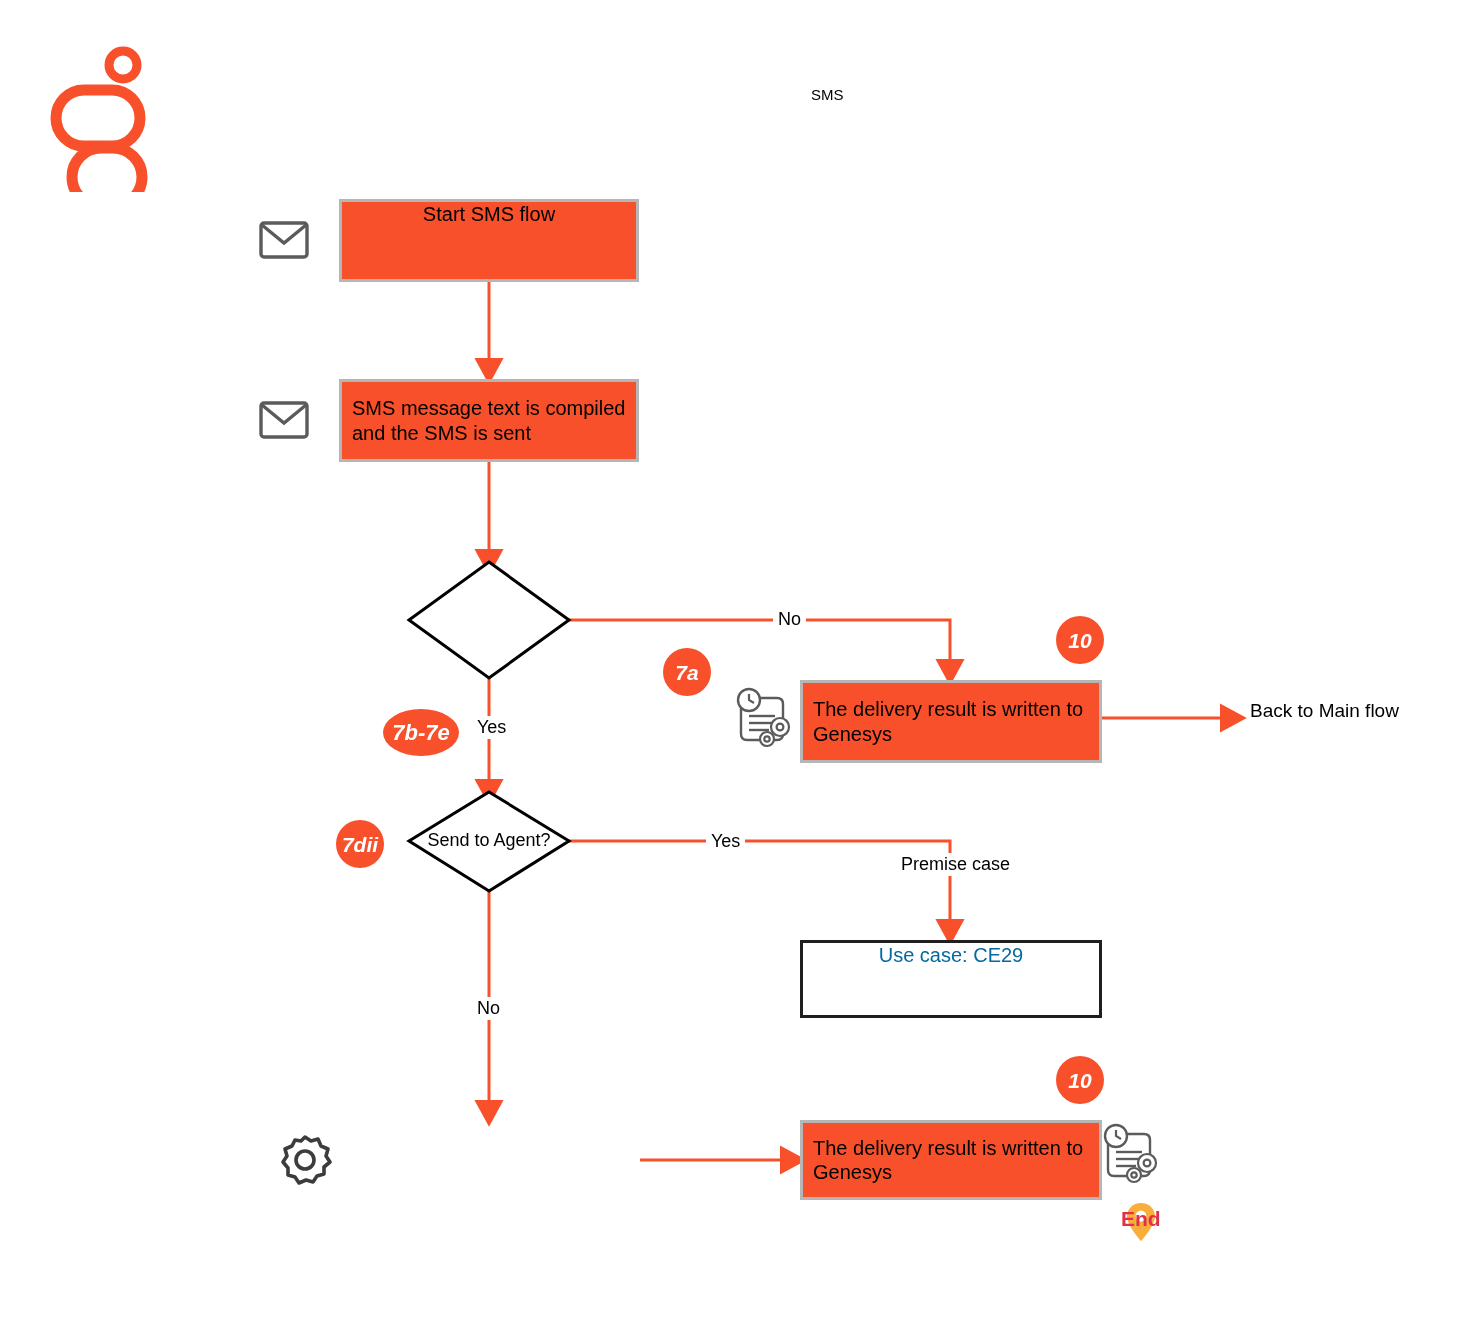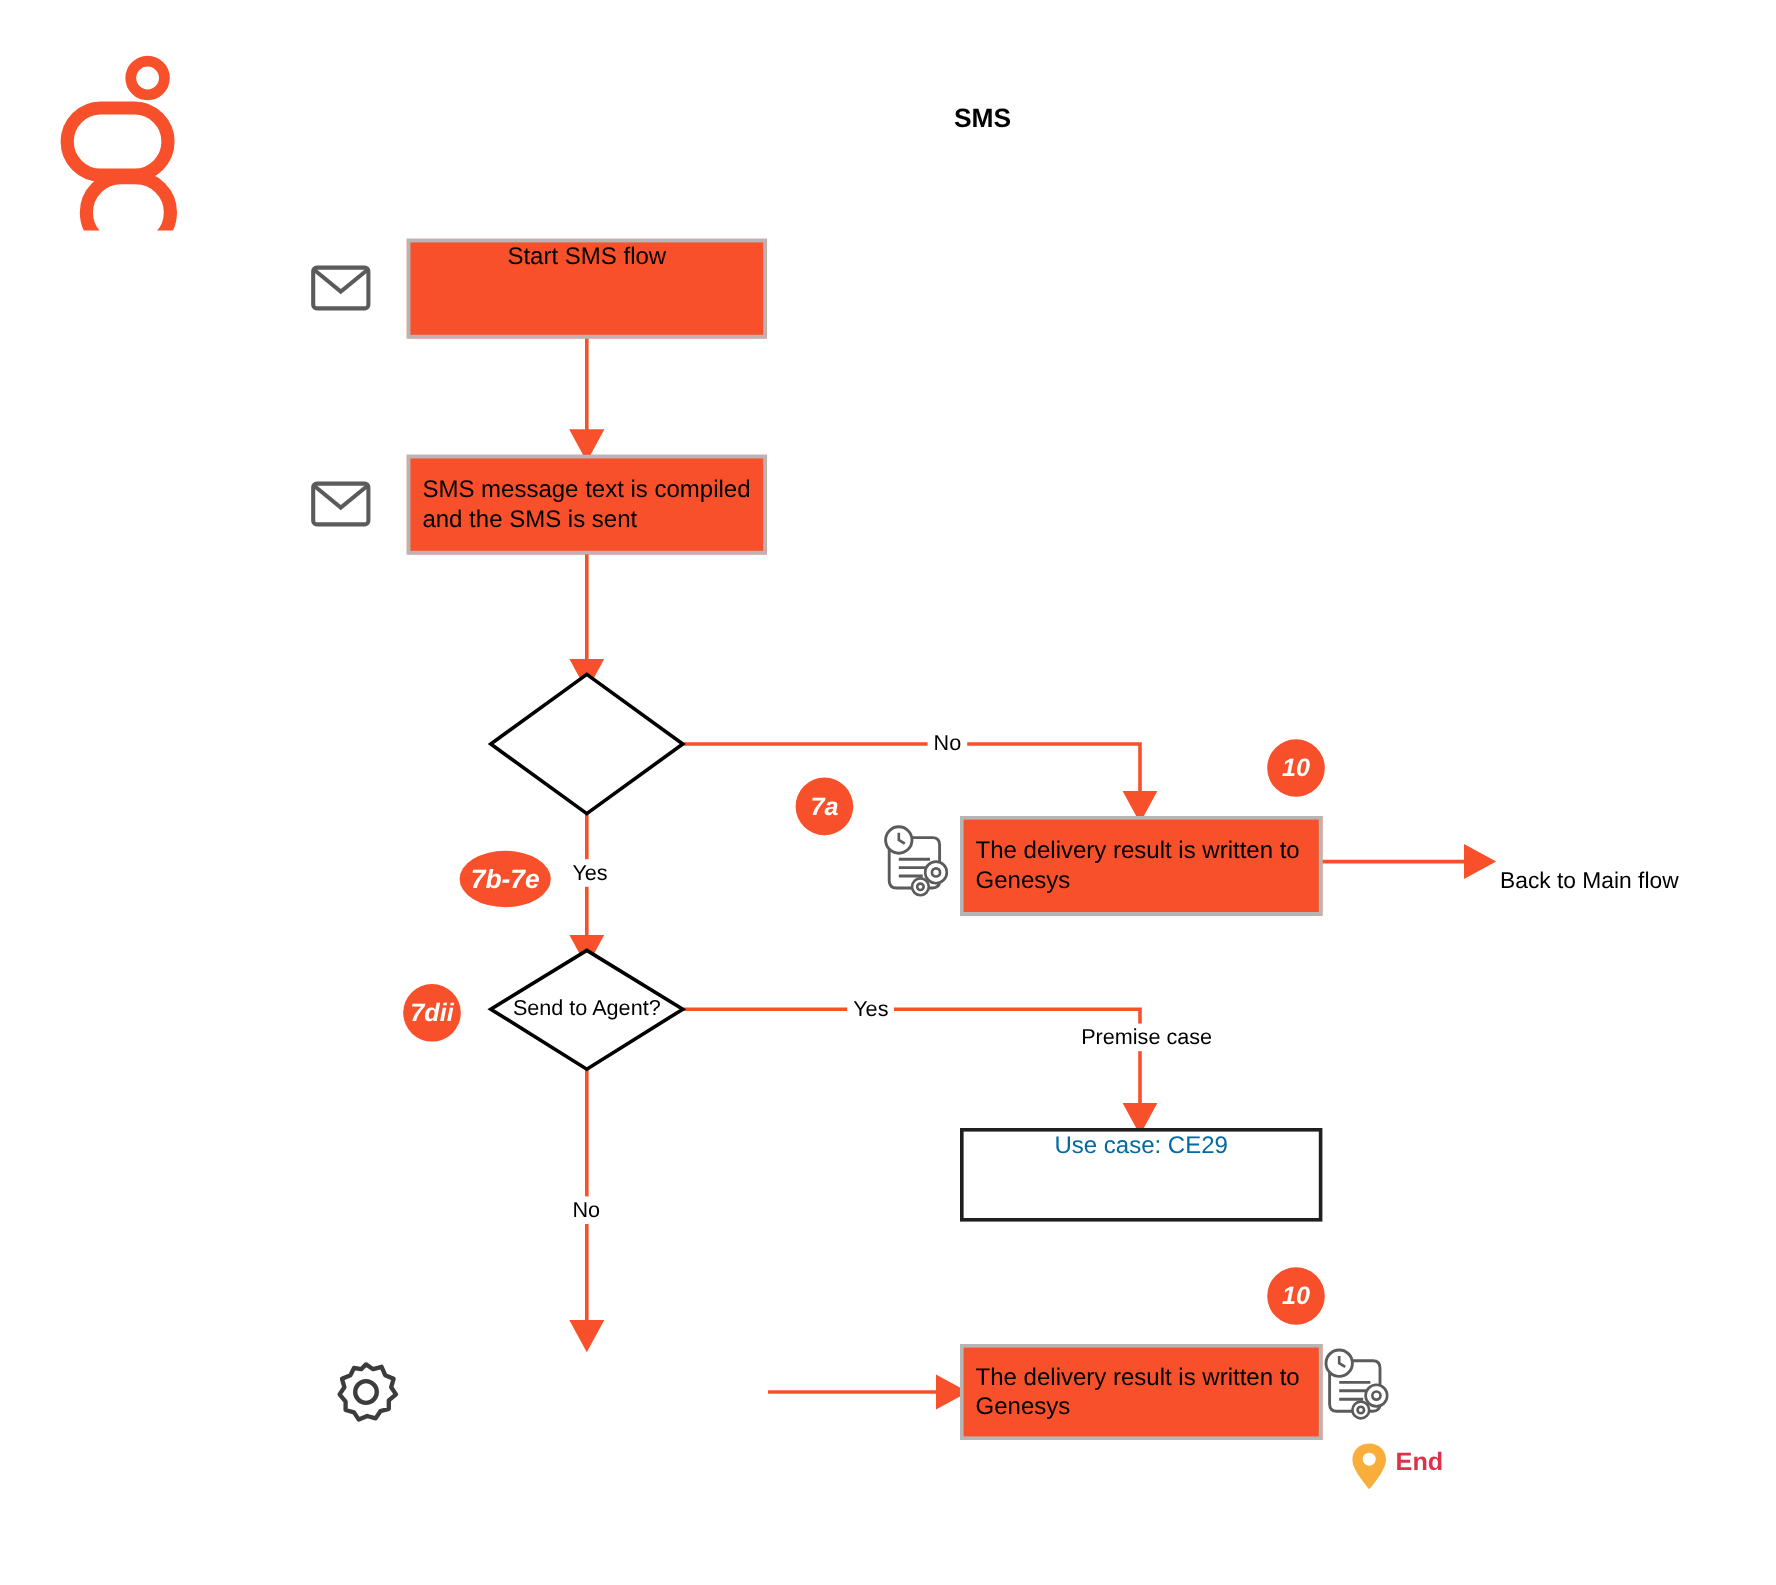--- a/index.html
+++ b/index.html
@@ -80,24 +80,25 @@
     position: absolute;
     background: #ffffff;
     font-size: 18px;
     color: #000;
     padding: 1px 5px;
     white-space: nowrap;
     text-align: center;
   }
   .flow-title {
     position: absolute;
-    font-size: 22px;
-    font-weight: bold;
-    color: #000;
-    white-space: nowrap;
+    font-size: 15px;
+    font-weight: normal;
+    color: #000;
+    white-space: nowrap;
+    margin-left: 16px;
   }
   .side-text {
     position: absolute;
     font-size: 19px;
     color: #000;
     white-space: nowrap;
   }
   .end-label {
     position: absolute;
     font-size: 21px;
@@ -219,21 +220,21 @@
         <circle cx="34" cy="53" r="2.7"></circle>
       </g>
     </svg>
   </div>
 
   <div class="node proc-box" style="left:800px; top:680px; width:302px; height:83px; flex-direction:column;">
     <span>The delivery result is written to</span>
     <span>Genesys</span>
   </div>
 
-  <div class="side-text" style="left:1250px; top:724px;">Back to Main flow</div>
+  <div class="side-text" style="left:1250px; top:700px;">Back to Main flow</div>
 
   <div class="node plain-box" style="left:800px; top:940px; width:302px; height:78px;">
     <span>Use case: CE29</span>
   </div>
 
   <div class="icon-holder" style="left:277px; top:1131px; width:56px; height:58px;">
     <svg width="56" height="58" viewBox="0 0 56 58">
       <path d="M28,6 L34,10 L41,8 L44,15 L51,18 L49,25 L53,31 L47,36 L47,43 L40,45 L36,51 L29,49 L22,52 L18,46 L11,44 L11,37 L6,31 L10,25 L8,18 L15,15 L18,9 L24,10 Z" fill="#ffffff" stroke="#3c3c3c" stroke-width="3.6" stroke-linejoin="round"></path>
       <circle cx="28" cy="29" r="9" fill="#ffffff" stroke="#3c3c3c" stroke-width="3.6"></circle>
     </svg>
@@ -261,15 +262,15 @@
       </g>
     </svg>
   </div>
 
   <div class="icon-holder" style="left:1124px; top:1200px; width:34px; height:44px;">
     <svg width="34" height="44" viewBox="0 0 34 44">
       <path d="M17,3 C25.3,3 31,9 31,16.4 C31,25.5 17,41 17,41 C17,41 3,25.5 3,16.4 C3,9 8.7,3 17,3 Z" fill="#f9ae3b"></path>
       <circle cx="17" cy="16" r="5.4" fill="#ffffff"></circle>
     </svg>
   </div>
-  <div class="end-label" style="left:1163px; top:1207px;">End</div>
+  <div class="end-label" style="left:1121px; top:1207px;">End</div>
 
 </div>
 
 </body></html>

